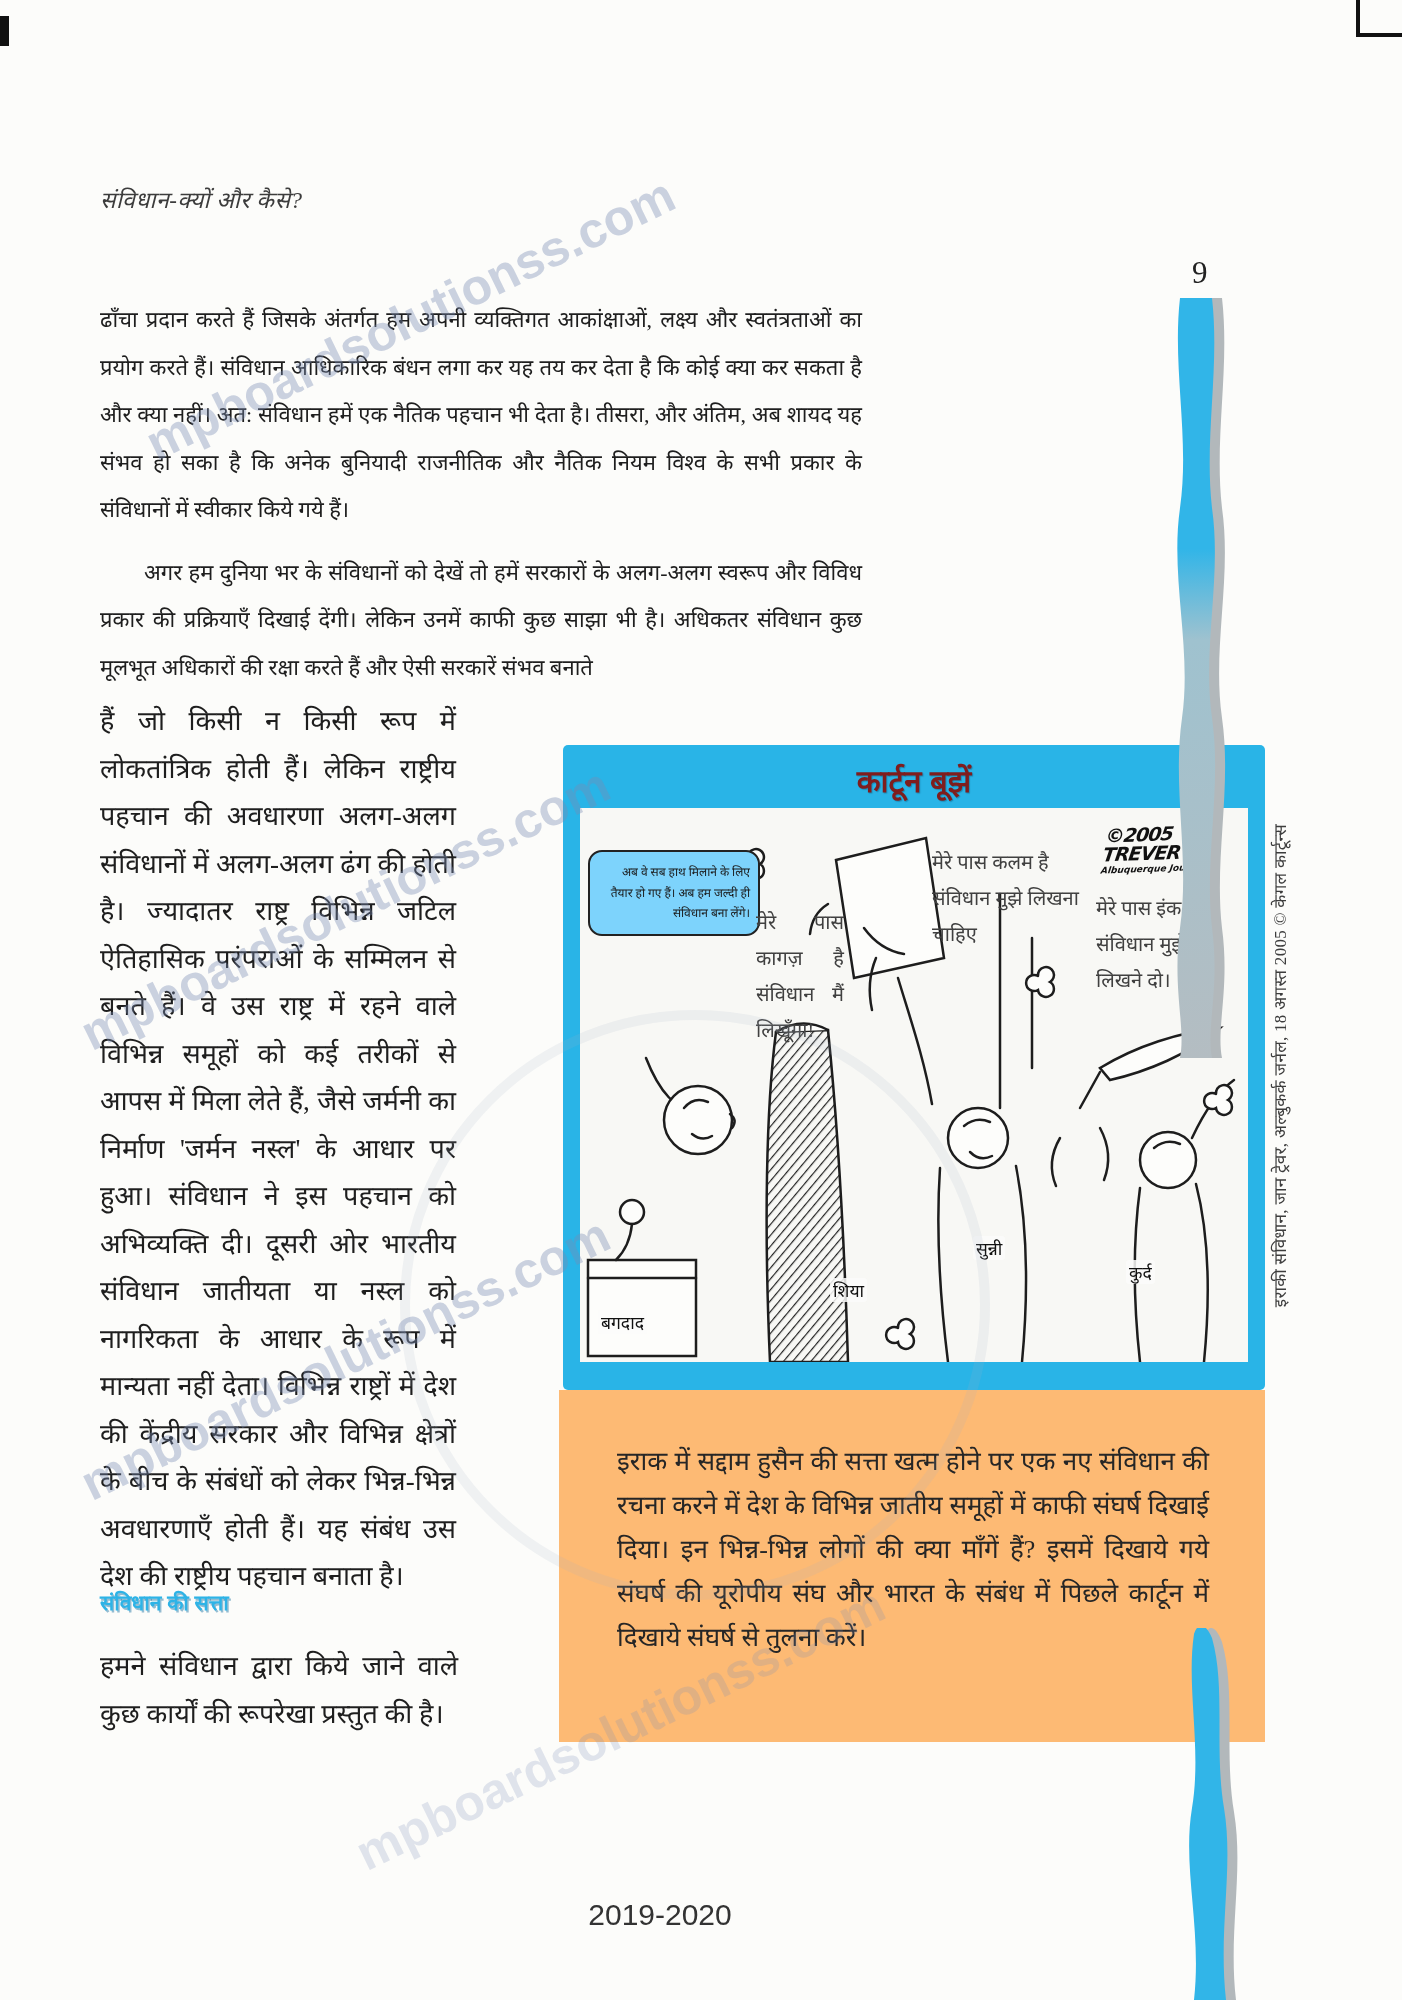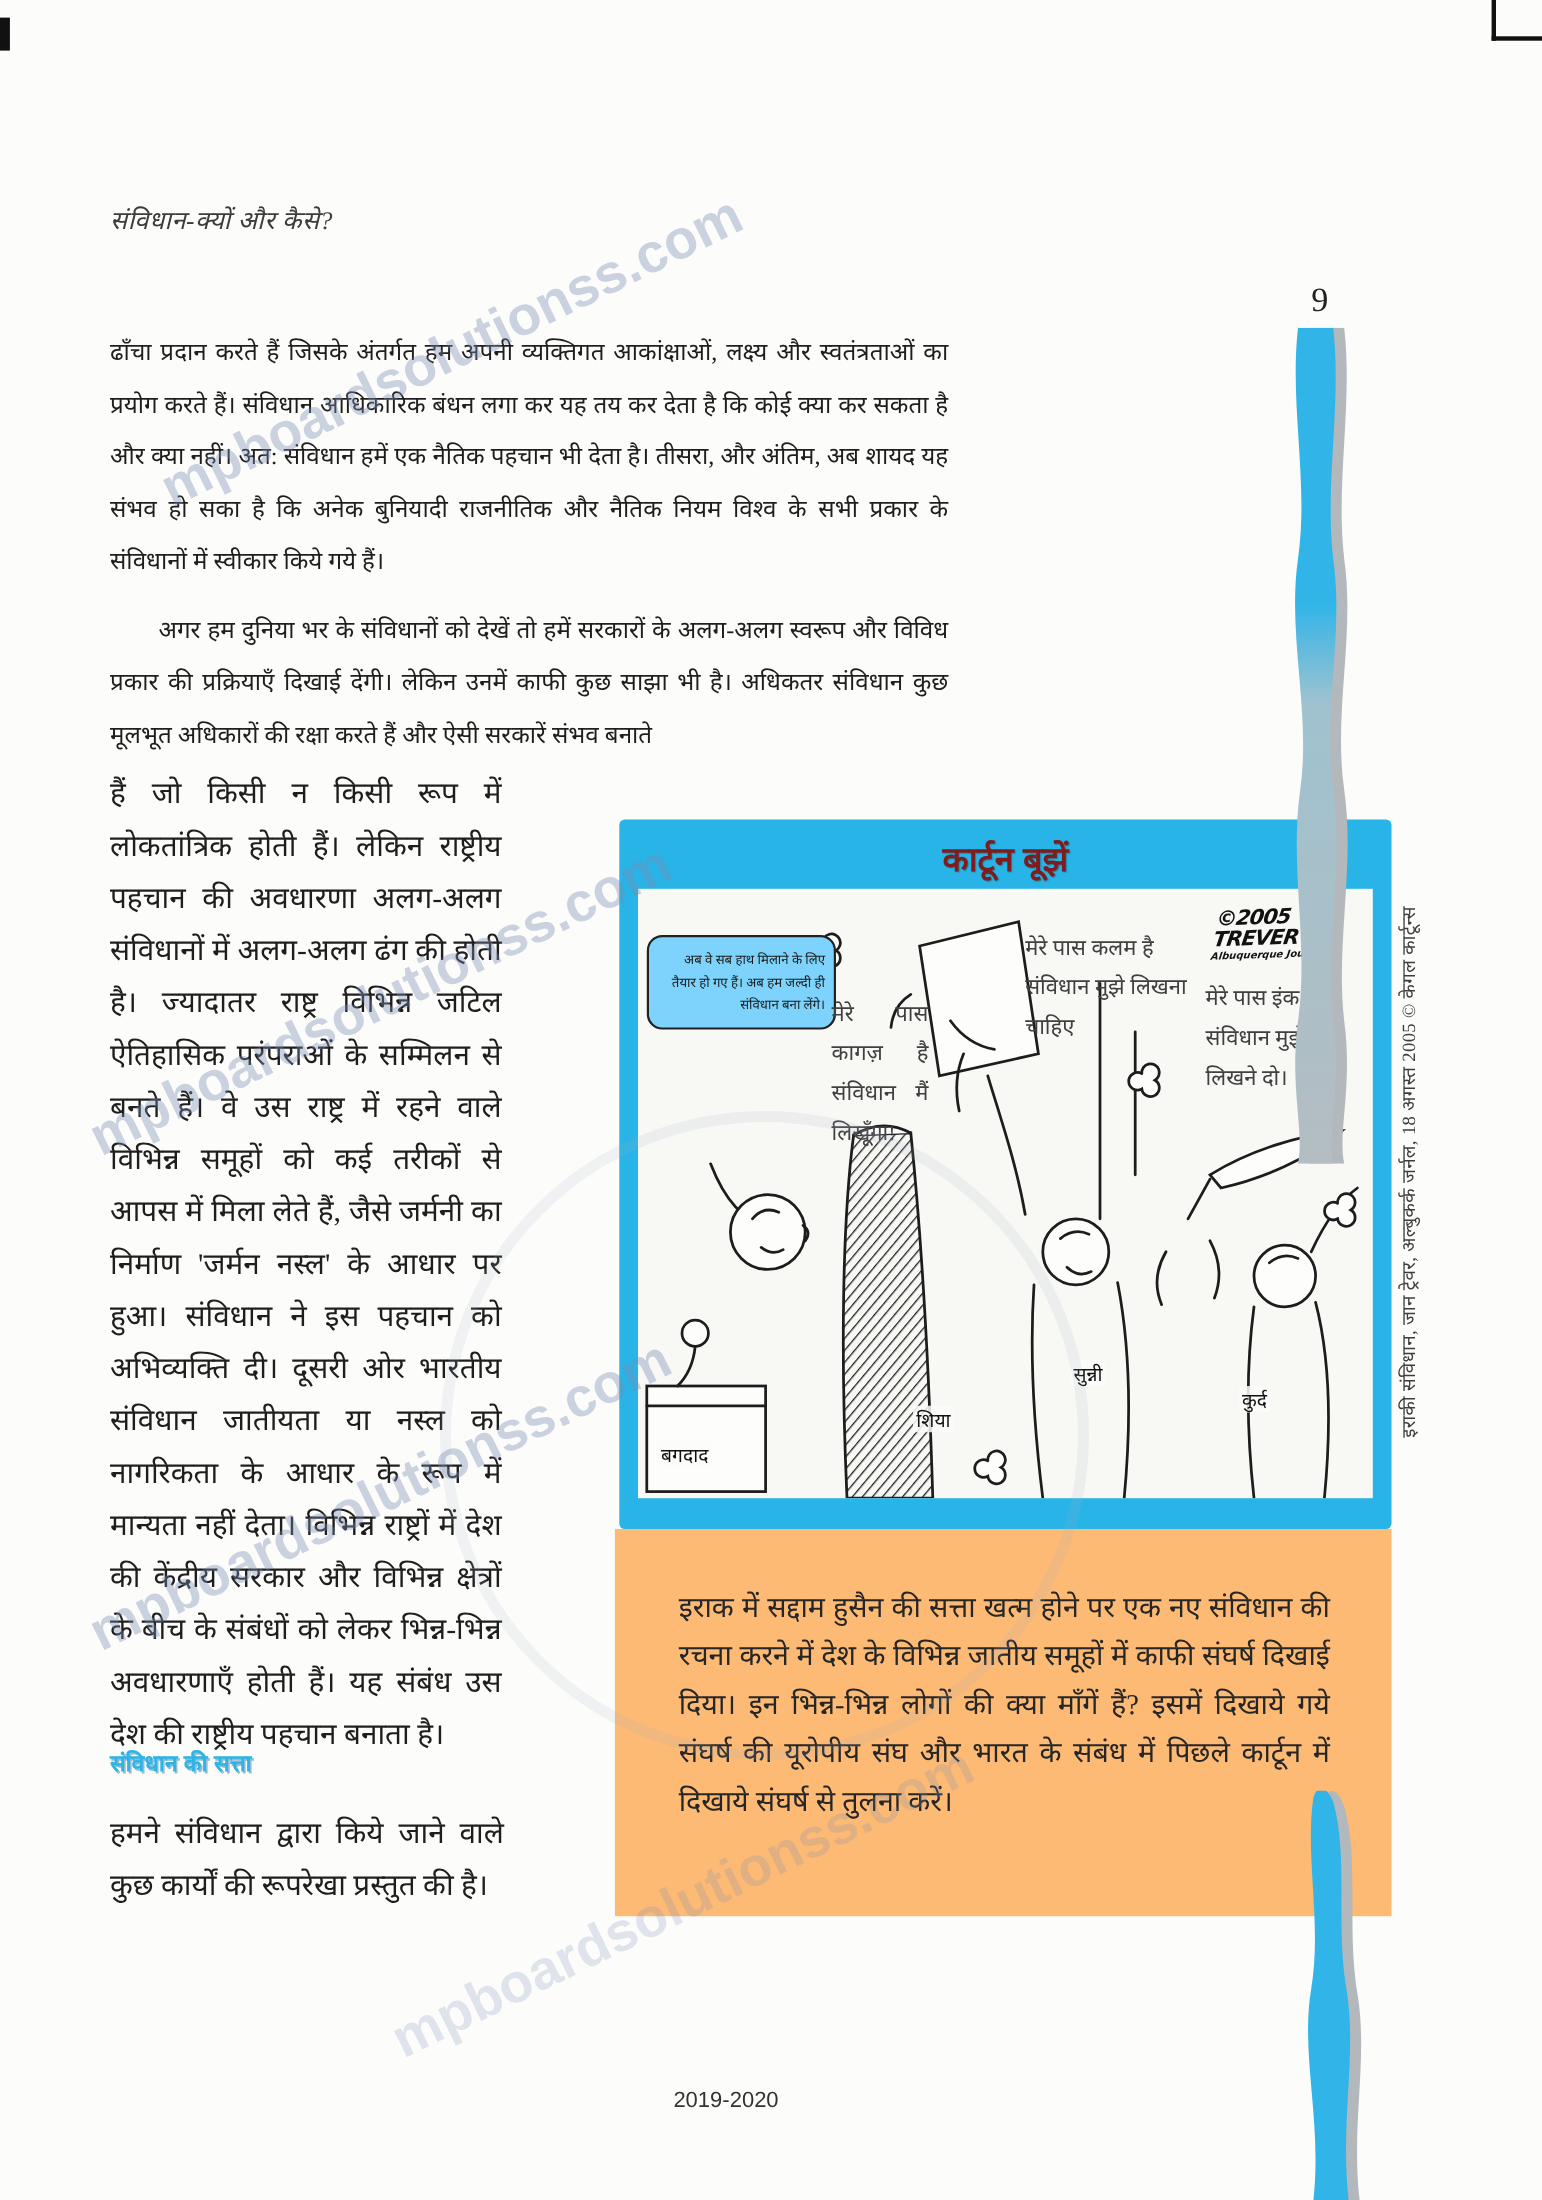--- a/index.html
+++ b/index.html
@@ -14,21 +14,21 @@
   .mark-tl{position:absolute;left:0;top:16px;width:9px;height:30px;background:#111;}
   .mark-tr-v{position:absolute;left:1356px;top:0;width:4px;height:37px;background:#111;}
   .mark-tr-h{position:absolute;left:1356px;top:33px;width:46px;height:4px;background:#111;}
   
   .running-header{
     position:absolute;left:100px;top:183px;font-style:italic;
     font-size:23px;color:#3c3c3c;letter-spacing:.5px;
   }
   .page-number{position:absolute;left:1192px;top:255px;font-size:31px;color:#222;}
   .footer{position:absolute;left:0;top:1898px;width:1320px;text-align:center;
-    font-family:"Liberation Sans","DejaVu Sans",sans-serif;font-size:20px;color:#333;}
+    font-family:"Liberation Sans","DejaVu Sans",sans-serif;font-size:30px;color:#333;}
   
   .col-wide{position:absolute;left:100px;top:296px;width:762px;
     font-size:22px;line-height:47.5px;text-align:justify;}
   .col-wide p{margin:0;}
   .col-wide p + p{margin-top:15px;text-indent:44px;}
   .col-narrow{position:absolute;left:100px;top:698px;width:356px;
     font-size:27px;line-height:47.5px;text-align:justify;}
   .section-heading{
     position:absolute;left:100px;top:1588px;width:420px;
     font-size:21px;font-weight:bold;color:#2eb3e6;

